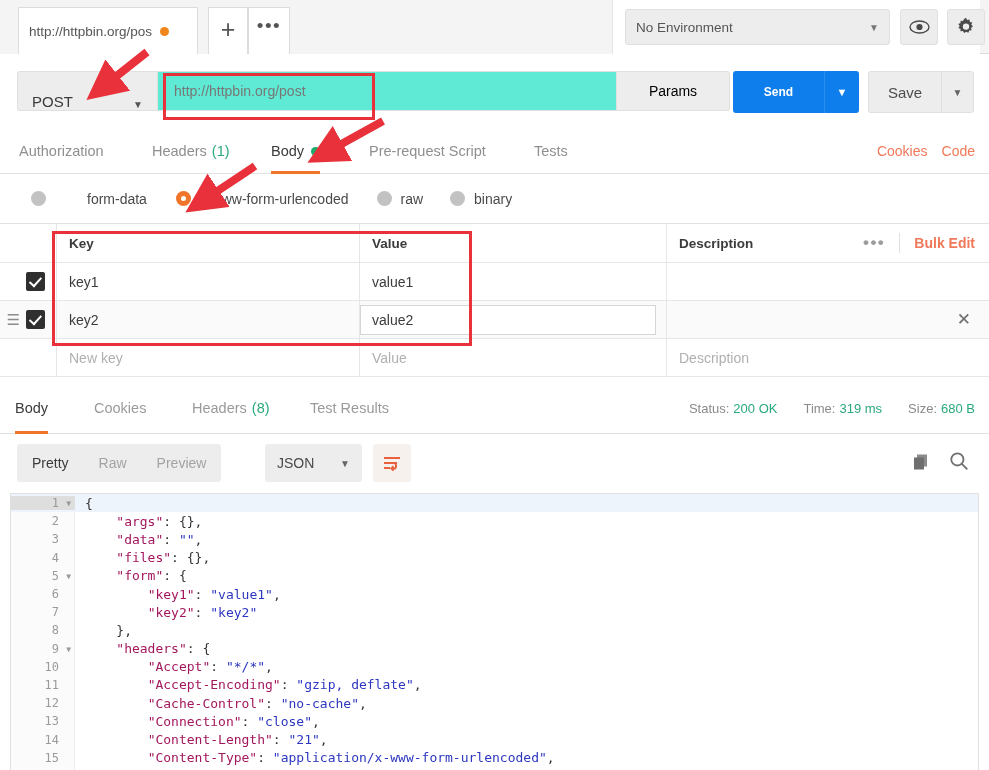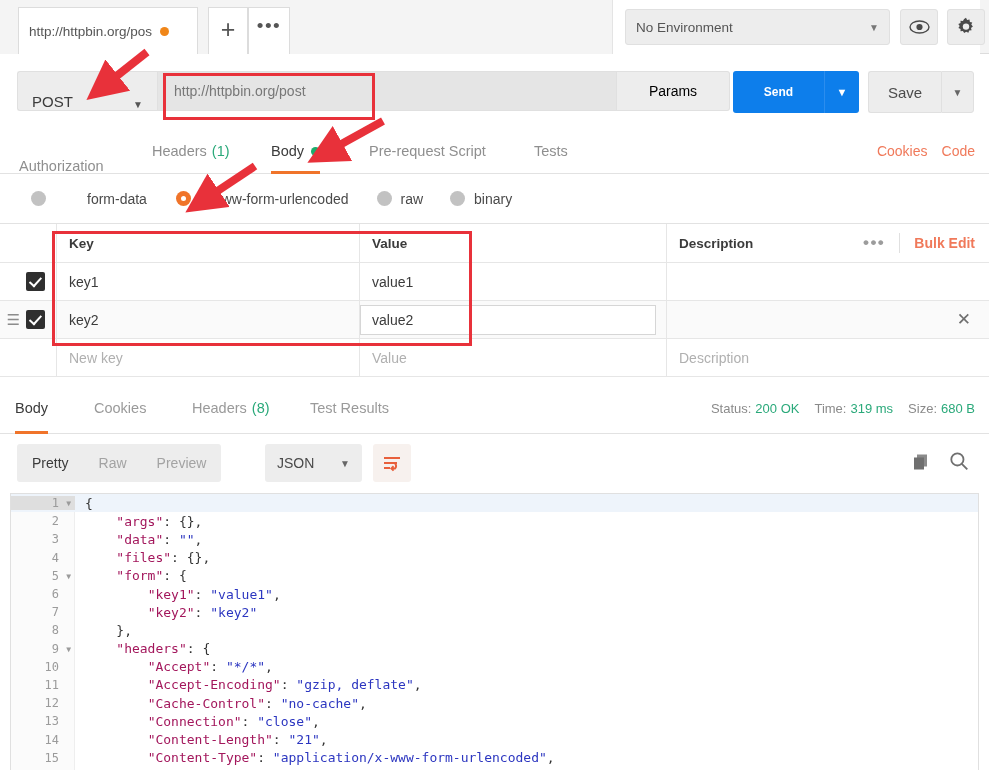--- a/index.html
+++ b/index.html
@@ -73,21 +73,21 @@
   .method-box {
     position: absolute; left: 17px; top: 17px; width: 140px; height: 40px;
     background: #ededed; border: 1px solid #e0e0e0;
     border-right: none; border-radius: 3px 0 0 3px;
     display: flex; align-items: flex-end; padding: 0 14px;
     font-size: 15px; color: #3b3b3b;
   }
   .method-box .caret { margin-left: auto; color: #555; font-size: 10px; }
   .url-box {
     position: absolute; left: 157px; top: 17px; width: 460px; height: 40px;
-    background: #e5e5e5; border: 1px solid #e0e0e0;
+    background: #5eead4; border: 1px solid #e0e0e0;
     display: flex; align-items: center; padding: 0 16px;
     font-size: 14px; color: #777;
   }
   .params-btn {
     position: absolute; left: 617px; top: 17px; width: 113px; height: 40px;
     background: #ededed; border: 1px solid #e0e0e0; border-left: none;
     border-radius: 0 3px 3px 0;
     display: flex; align-items: center; justify-content: center;
     font-size: 14px; color: #000000;
   }
@@ -215,21 +215,21 @@
     background: #ffffff; border-bottom: 1px solid #e2e2e2;
   }
   .rst {
     position: absolute; top: 0; height: 52px;
     display: flex; align-items: center; font-size: 14.5px; color: #9a9a9a;
   }
   .rst.active { color: #3b3b3b; }
   .rst .bar { position: absolute; left: 0; right: 0; bottom: 0; height: 3px; background: #f0742a; }
   .statusline {
     position: absolute; right: 14px; top: 0; height: 52px;
-    display: flex; align-items: center; gap: 15px;
+    display: flex; align-items: center; gap: 26px;
     font-size: 13px; color: #8a8a8a;
   }
   .statusline b { font-weight: normal; color: #2aa97a; margin-left: 4px; }
 
   
   .resptoolbar {
     position: absolute; left: 0; top: 434px; width: 989px; height: 59px;
     background: #ffffff;
   }
   .seg {
@@ -343,21 +343,21 @@
   </div>
   <div class="save-btn">
     <span>Save</span>
   </div>
   <div class="save-caret">
     <span>▼</span>
   </div>
 </div>
 
 <div class="reqtabs">
-  <div class="rt" style="left:19px;align-items:flex-end;">
+  <div class="rt" style="left:19px;">
     <span>Authorization</span>
   </div>
   <div class="rt" style="left:152px;">
     <span>Headers</span>
     <span class="hdr-count">(1)</span>
   </div>
   <div class="rt active" style="left:271px;">
     <span>Body</span>
     <span class="green-dot"></span>
     <span class="bar"></span>

